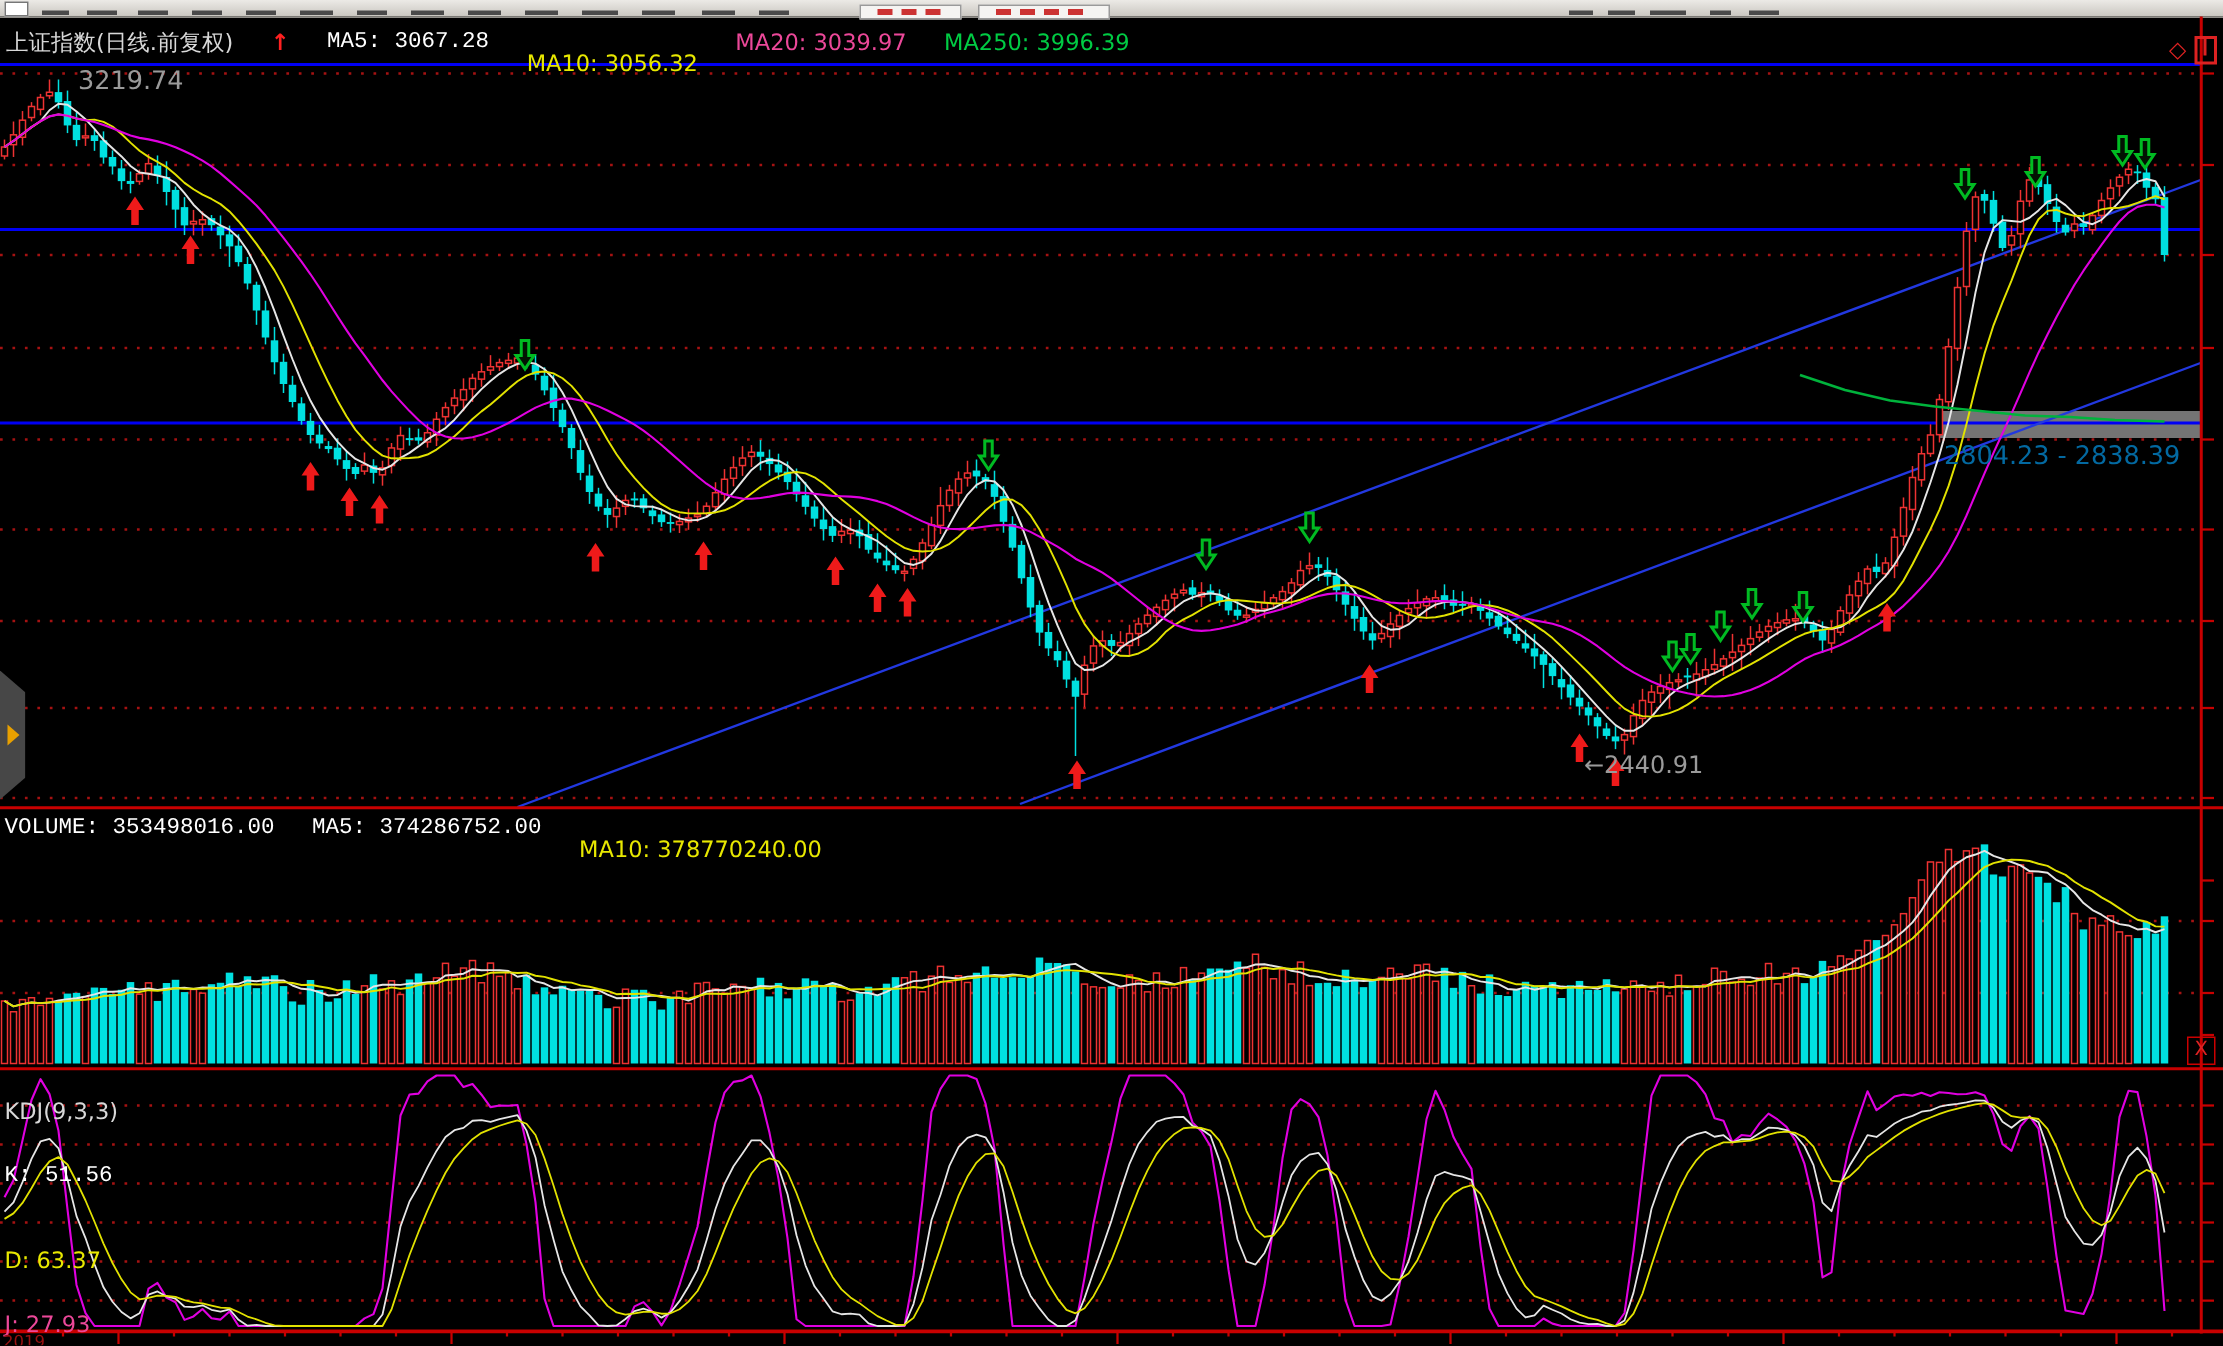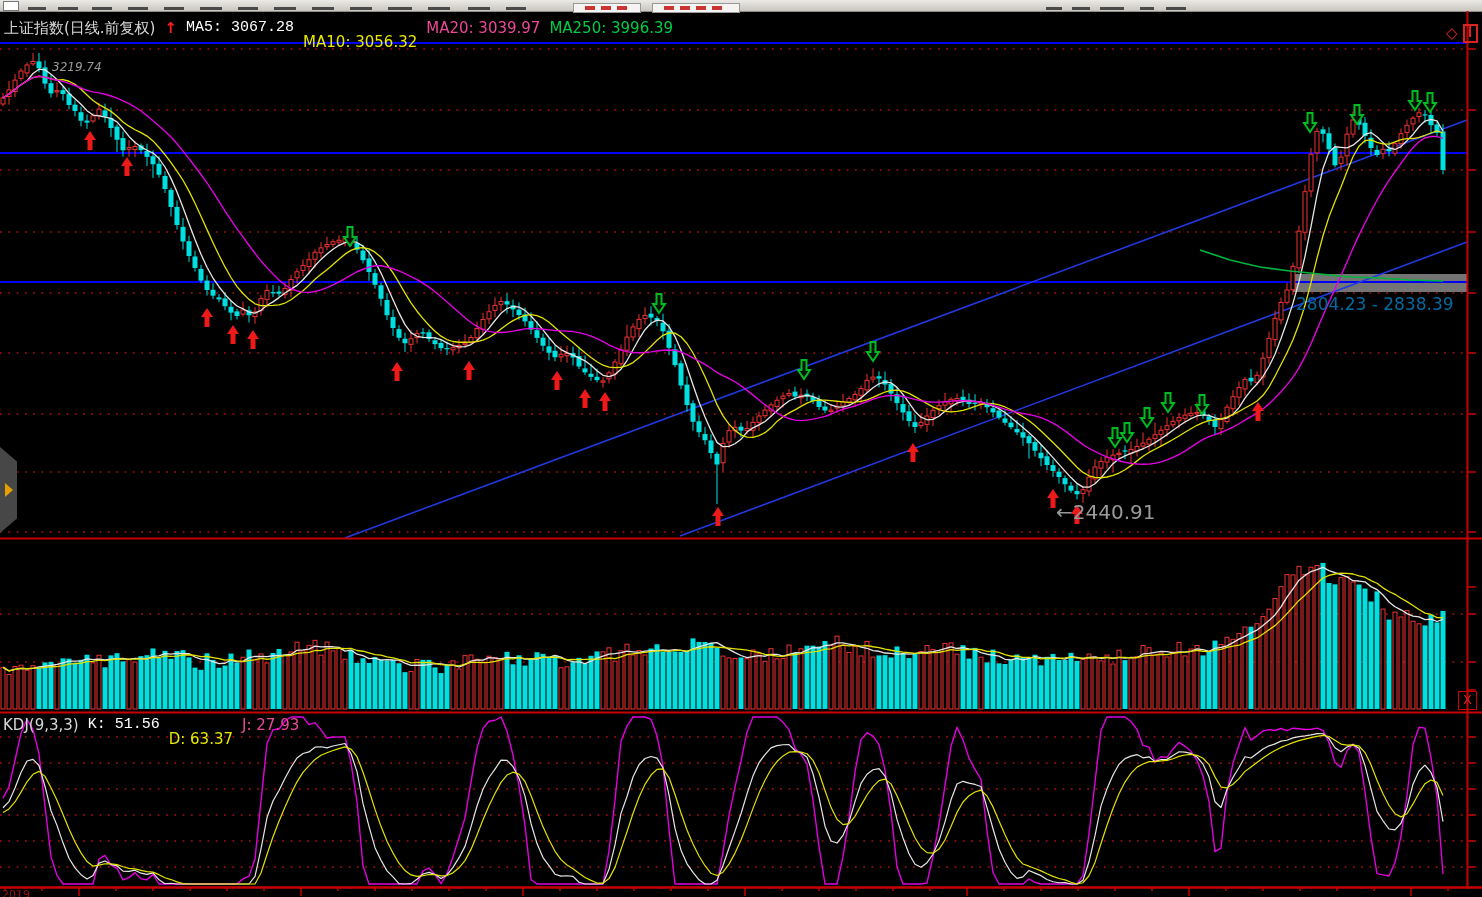--- a/index.html
+++ b/index.html
@@ -7,29 +7,29 @@
           font-family:"DejaVu Sans","Liberation Sans",sans-serif;}
   
   .menubar{position:absolute;left:0;top:0;width:1482px;height:11px;
            background:linear-gradient(#eceae6,#c9c6c0);border-bottom:1px solid #8f8d88;}
   .mb-box{position:absolute;top:1px;left:3px;width:14px;height:8px;background:#fff;border:1px solid #777;}
   .frag{position:absolute;top:7px;height:3px;background:#4a4a4a;}
   .btnfrag{position:absolute;top:3px;height:8px;background:#f5f4f2;border:1px solid #9a9a9a;}
   .fragr{position:absolute;top:6px;height:4px;background:#cc3333;}
   svg.chart{position:absolute;left:0;top:0;}
   
-  .hdr{position:absolute;display:flex;gap:9px;font-size:15px;white-space:nowrap;letter-spacing:0;}
+  .hdr{position:absolute;display:flex;gap:25px;font-size:15px;white-space:nowrap;letter-spacing:0;}
   .main-hdr{left:4px;top:19px;}
   .vol-hdr{left:3px;top:543px;}
-  .kdj-hdr{left:3px;top:716px;}
+  .kdj-hdr{left:3px;top:732px;flex-direction:column;}
   .t-sym{color:#d8d8d8;} .t-w{color:#ffffff;font-family:Liberation Mono, monospace;} .t-y{color:#e8e800;margin-top:14px;} .t-m{color:#ec4899;} .t-g{color:#00cc44;}
   .t-arrow{color:#ff2020;font-weight:bold;}
   .ann{position:absolute;color:#9a9a9a;white-space:nowrap;}
-  .ann-high{left:52px;top:60px;font-size:12px;font-style:italic;}
-  .ann-low{left:1056px;top:500px;font-size:20px;text-align:right;}
+  .ann-high{left:52px;top:44px;font-size:17px;}
+  .ann-low{left:1056px;top:500px;font-size:16px;text-align:right;}
   .ann-gap{left:1296px;top:294px;font-size:17px;color:#0369a1;}
   .year{position:absolute;left:2px;top:888px;font-size:11px;color:#991111;}
   .win-icons{position:absolute;left:1446px;top:24px;display:flex;gap:5px;align-items:center;}
   .diamond{color:#dd2222;font-size:15px;line-height:15px;}
   .splitbox{width:11px;height:15px;border:2px solid #dd2222;position:relative;}
   .splitbox:before{content:"";position:absolute;left:4px;top:0;width:2px;height:11px;background:#dd2222;}
   .close-x{position:absolute;left:1458px;top:691px;width:17px;height:17px;border:1px solid #cc0000;
            color:#dd2222;font-size:13px;line-height:16px;text-align:center;}
   .left-tab{position:absolute;left:0;top:447px;width:17px;height:86px;background:#474747;
             clip-path:polygon(0 0,100% 17%,100% 83%,0 100%);}
@@ -933,20 +933,25 @@
 
   <div class="win-icons">
     <span class="diamond">◇</span>
     <span class="splitbox"></span>
   </div>
 
   <div class="ann ann-high">3219.74</div>
   <div class="ann ann-low">←2440.91</div>
   <div class="ann ann-gap">2804.23 - 2838.39</div>
 
+  <div class="hdr vol-hdr">
+    <span class="t-w">VOLUME: 353498016.00</span>
+    <span class="t-w">MA5: 374286752.00</span>
+    <span class="t-y">MA10: 378770240.00</span>
+  </div>
 
   <div class="hdr kdj-hdr">
     <span class="t-sym">KDJ(9,3,3)</span>
     <span class="t-w">K: 51.56</span>
     <span class="t-y">D: 63.37</span>
     <span class="t-m">J: 27.93</span>
   </div>
 
   <div class="close-x">X</div>
   <div class="left-tab">

